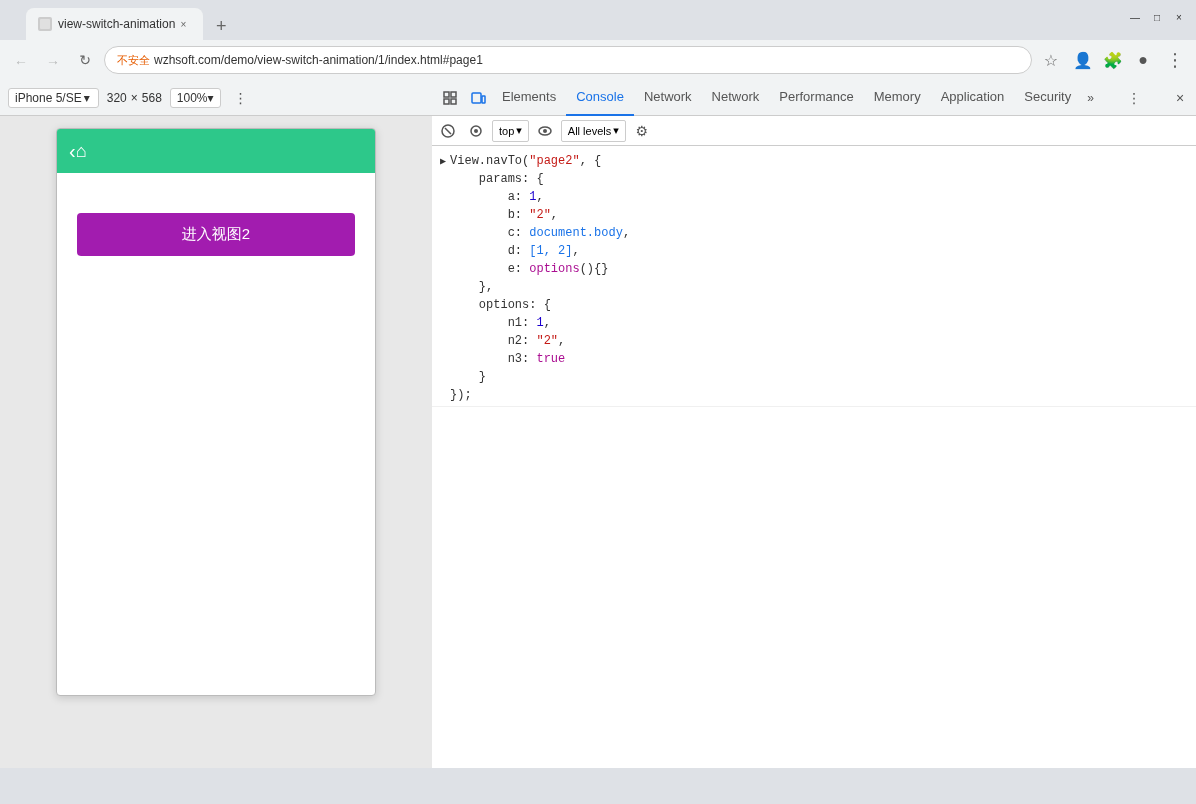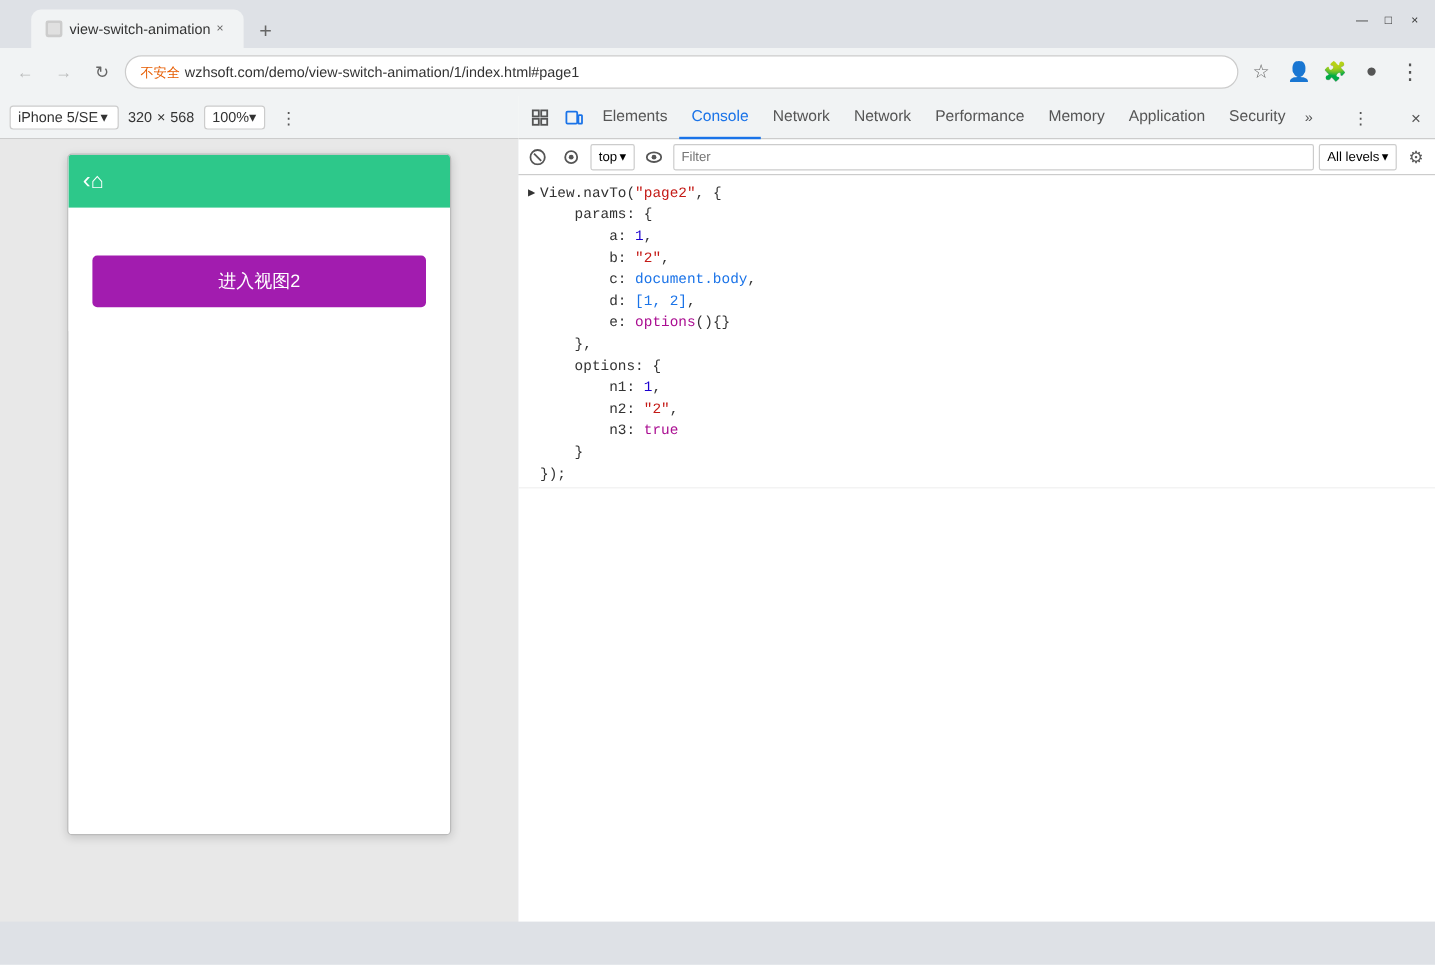--- a/index.html
+++ b/index.html
@@ -583,21 +583,20 @@
       <div class="top-selector">
         <span>top</span>
         <span>▾</span>
       </div>
       <button class="eye-icon-btn">
         <svg width="14" height="14" viewBox="0 0 14 14" fill="none">
           <ellipse cx="7" cy="7" rx="6" ry="4" stroke="#555" stroke-width="1.5"></ellipse>
           <circle cx="7" cy="7" r="2" fill="#555"></circle>
         </svg>
       </button>
-      <input type="text" class="console-filter-input" placeholder="Filter" style="">
       <div class="console-level-select">
         <span>All levels</span>
         <span>▾</span>
       </div>
       <button class="dt-settings-btn">⚙</button>
     </div>
 
     <div class="console-output">
       <div class="console-entry">
         <span class="console-expand-arrow expanded">▶</span>

